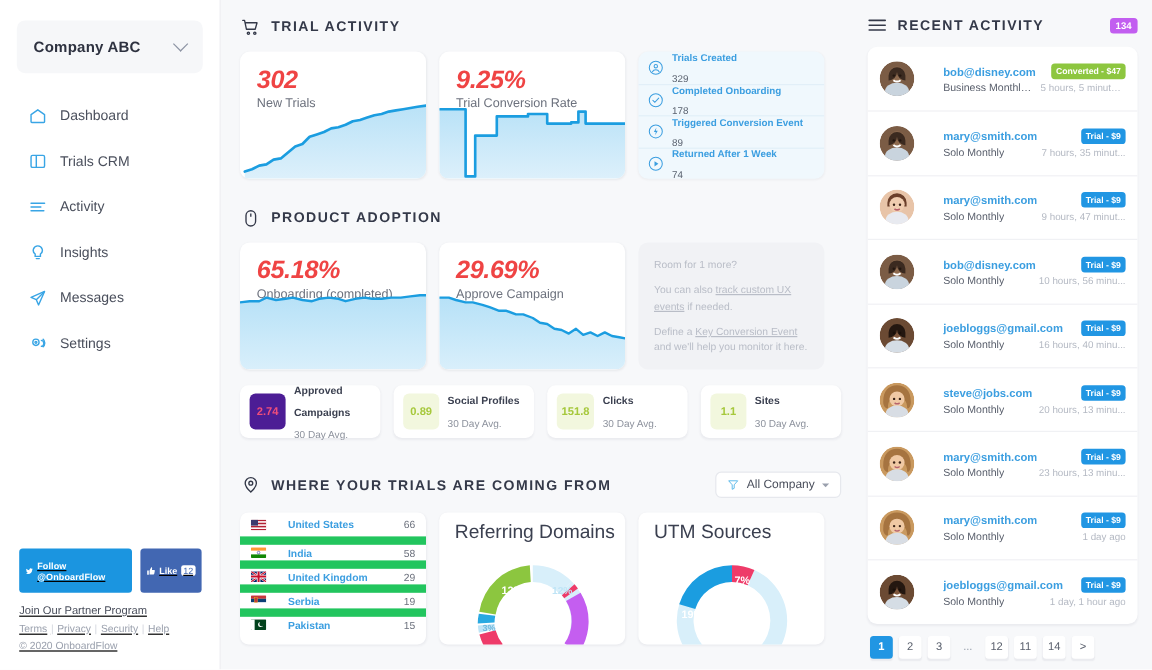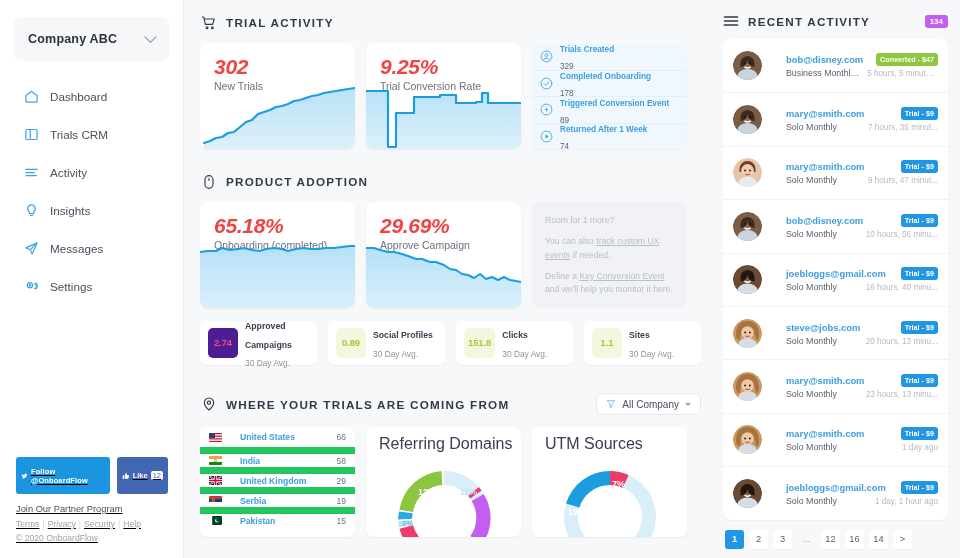--- a/index.html
+++ b/index.html
@@ -820,19 +820,19 @@
       </div>
 
     </div>
 
     <div class="pager">
       <span class="pg active">1</span>
       <span class="pg">2</span>
       <span class="pg">3</span>
       <span class="pg dots">...</span>
       <span class="pg">12</span>
-      <span class="pg">16</span>
+      <span class="pg">11</span>
       <span class="pg">14</span>
       <span class="pg">&gt;</span>
     </div>
   </aside>
 
 </div>
 
 </body></html>

